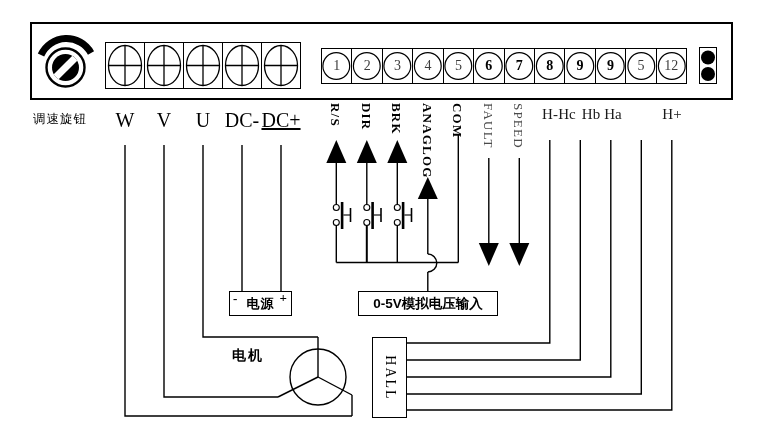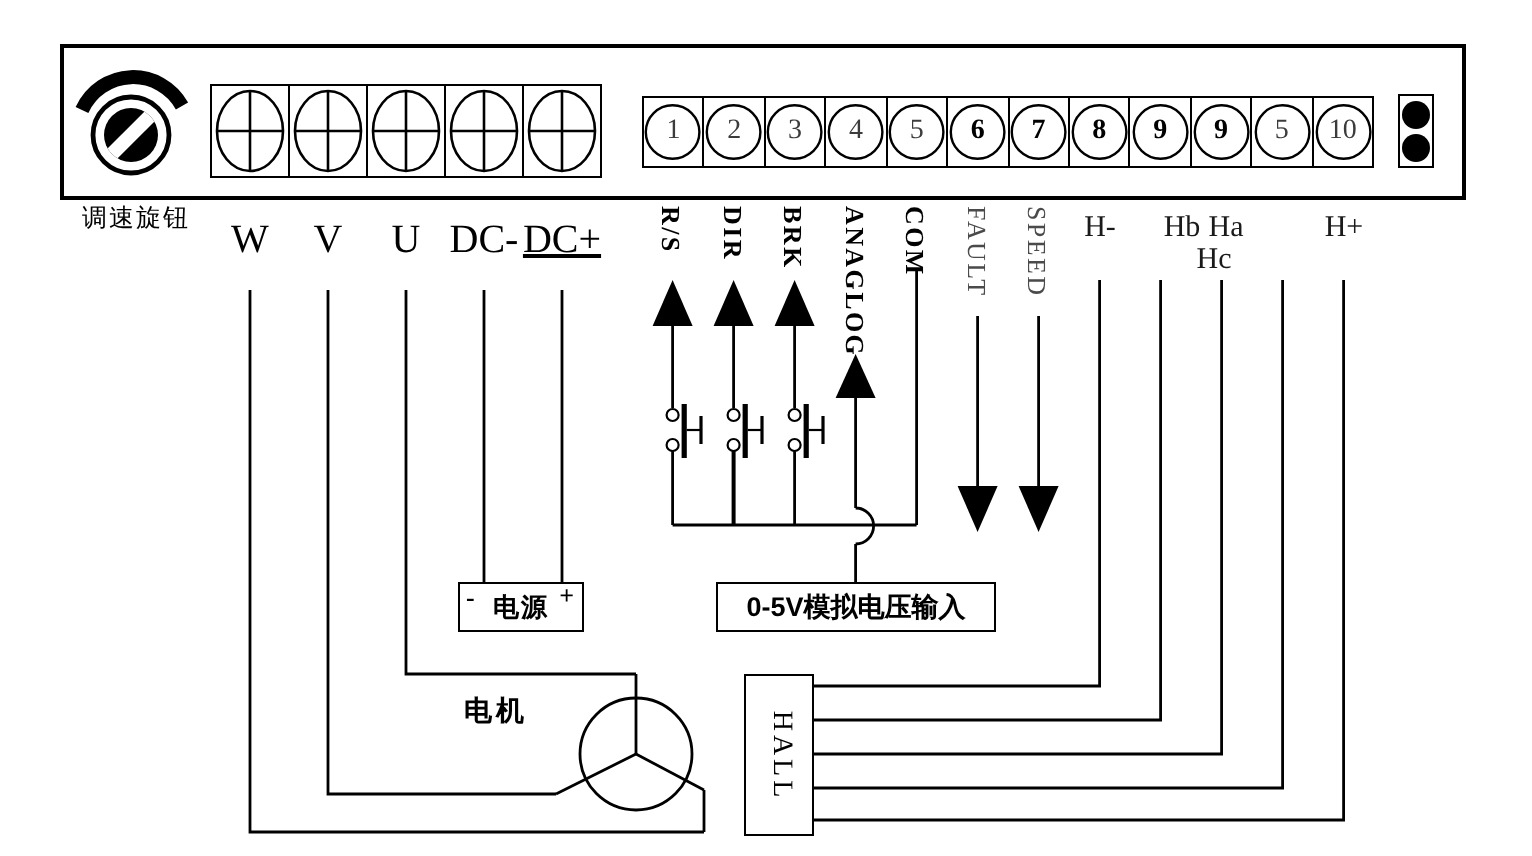--- a/index.html
+++ b/index.html
@@ -14,21 +14,21 @@
   .big-block{left:105px;top:42px;width:196px;height:47px;border:1.5px solid #000;display:flex;}
   .big-cell{flex:1;border-right:1.5px solid #000;}
   .big-cell:last-child{border-right:none;}
   .small-block{left:321px;top:48px;width:366px;height:36px;border:1.5px solid #000;display:flex;}
   .small-cell{flex:1;border-right:1.2px solid #000;display:flex;align-items:center;justify-content:center;
     font:400 14px "Liberation Serif",serif;color:#3c3c3c;}
   .small-cell:last-child{border-right:none;}
   .small-cell.bold{font-weight:700;color:#000;}
   .led-box{left:699px;top:47px;width:18px;height:37px;border:1.5px solid #000;}
   
-  .knob-label{left:33px;top:101px;width:70px;font:400 12.5px "Liberation Sans",sans-serif;letter-spacing:1px;text-align:center;}
+  .knob-label{left:33px;top:111px;width:70px;font:400 12.5px "Liberation Sans",sans-serif;letter-spacing:1px;text-align:left;}
   .biglabel{top:109px;width:54px;text-align:center;font:400 20px "Liberation Serif",serif;}
   .vlabel{top:103px;transform-origin:0 0;transform:rotate(90deg);white-space:nowrap;
     font:700 13px "Liberation Serif",serif;letter-spacing:1.2px;}
   .vlabel.dim{font-weight:400;color:#4a4a4a;}
   .hlabel{top:106px;width:34px;text-align:center;font:400 15px "Liberation Serif",serif;color:#1a1a1a;}
   
   .power-box{left:229px;top:291px;width:63px;height:25px;border:1.5px solid #000;
     display:flex;align-items:center;justify-content:center;
     font:700 13px "Liberation Sans",sans-serif;letter-spacing:1px;}
   .power-box .minus{position:absolute;left:3px;top:-1px;font:400 13px "Liberation Serif",serif;font-weight:700;}
@@ -62,21 +62,21 @@
     <div class="small-cell">2</div>
     <div class="small-cell">3</div>
     <div class="small-cell">4</div>
     <div class="small-cell">5</div>
     <div class="small-cell bold">6</div>
     <div class="small-cell bold">7</div>
     <div class="small-cell bold">8</div>
     <div class="small-cell bold">9</div>
     <div class="small-cell bold">9</div>
     <div class="small-cell">5</div>
-    <div class="small-cell">10</div>
+    <div class="small-cell">12</div>
   </div>
 
   <div class="abs led-box"></div>
 
   <div class="abs knob-label">调速旋钮</div>
 
   <div class="abs biglabel" style="left:98px;">W</div>
   <div class="abs biglabel" style="left:137px;">V</div>
   <div class="abs biglabel" style="left:176px;">U</div>
   <div class="abs biglabel" style="left:215px;">DC-</div>
@@ -84,21 +84,21 @@
 
   <div class="abs vlabel" style="left:343px;">R/S</div>
   <div class="abs vlabel" style="left:374px;">DIR</div>
   <div class="abs vlabel" style="left:404px;">BRK</div>
   <div class="abs vlabel" style="left:435px;">ANAGLOG</div>
   <div class="abs vlabel" style="left:465px;">COM</div>
   <div class="abs vlabel dim" style="left:496px;">FAULT</div>
   <div class="abs vlabel dim" style="left:526px;">SPEED</div>
 
   <div class="abs hlabel" style="left:533px;">H-</div>
-  <div class="abs hlabel" style="left:590px;margin-top:16px;">Hc</div>
+  <div class="abs hlabel" style="left:550px;">Hc</div>
   <div class="abs hlabel" style="left:574px;">Hb</div>
   <div class="abs hlabel" style="left:596px;">Ha</div>
   <div class="abs hlabel" style="left:655px;">H+</div>
 
   <div class="abs power-box">
     <span class="minus">-</span>
     <span>电源</span>
     <span class="plus">+</span>
   </div>
 

